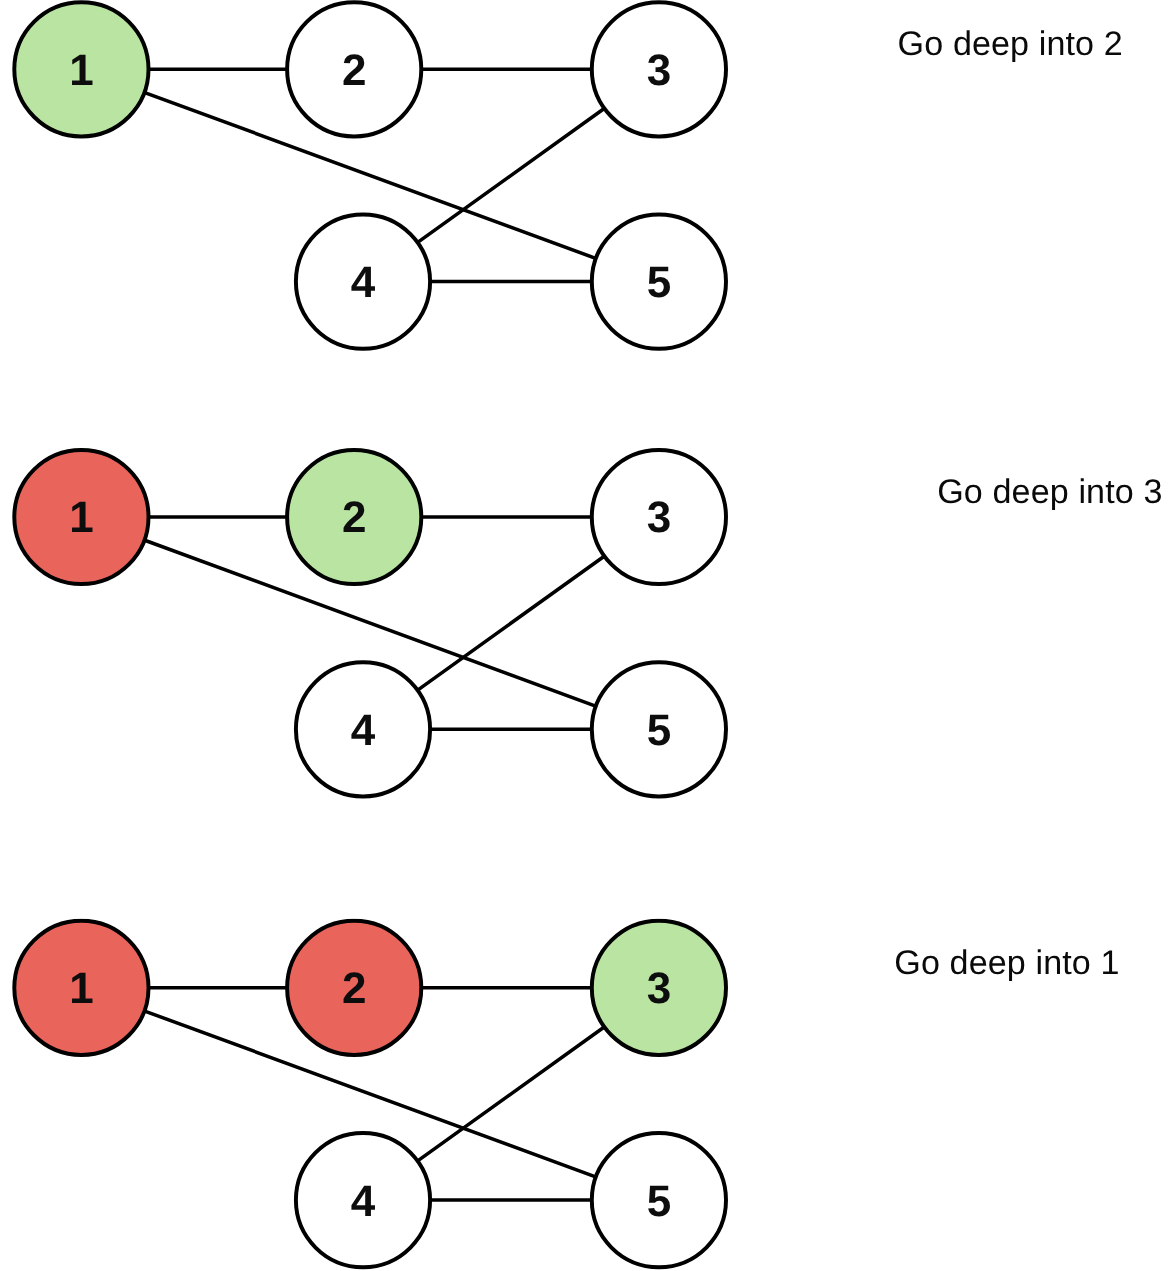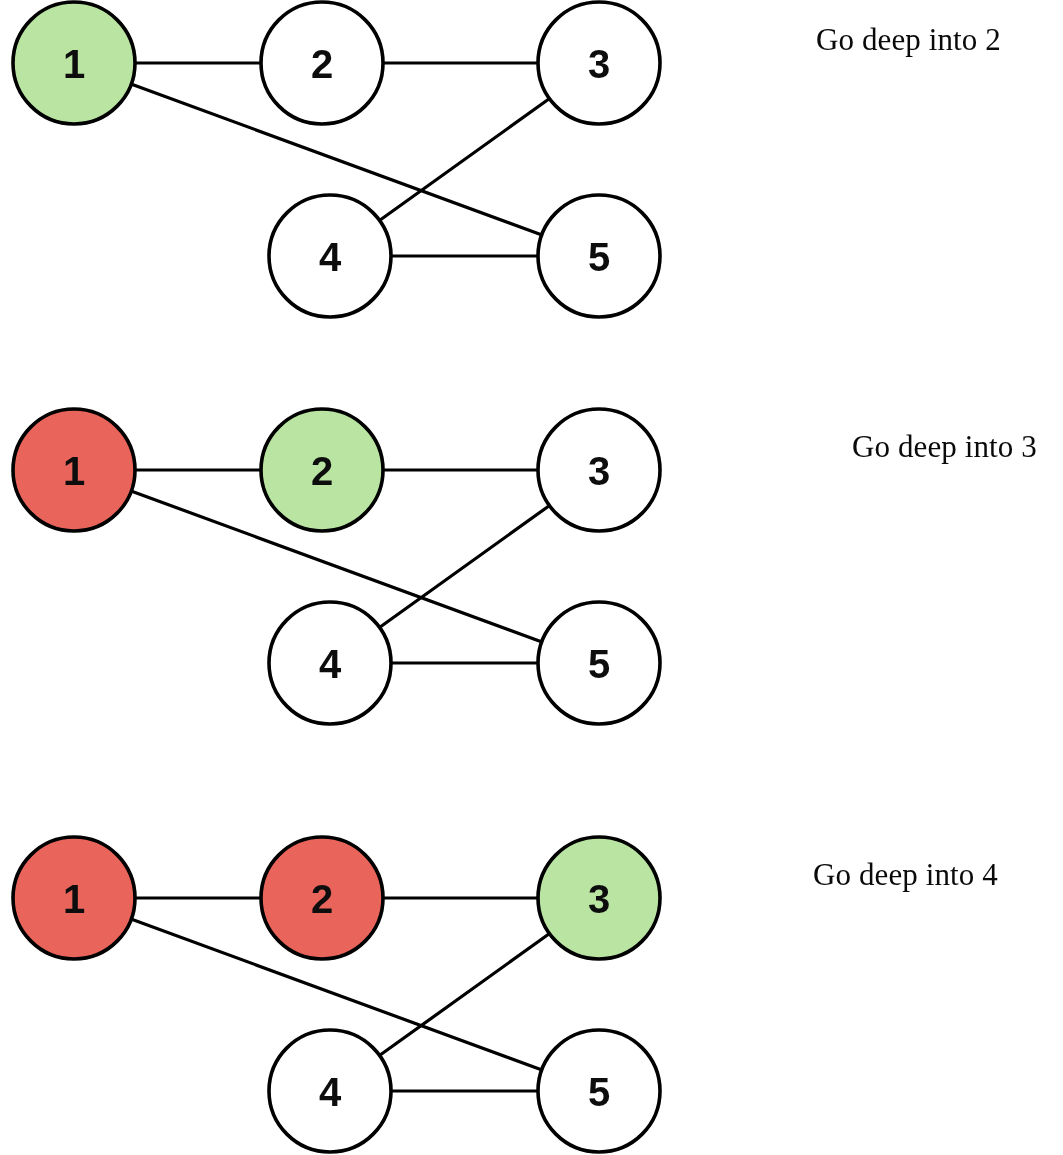--- a/index.html
+++ b/index.html
@@ -42,21 +42,21 @@
     font-family: "Liberation Sans", sans-serif;
     font-size: 40px;
     font-weight: 600;
     fill: #0d0d0d;
     text-anchor: middle;
     dominant-baseline: central;
     pointer-events: none;
   }
   .caption {
     position: absolute;
-    font-family: Liberation Serif, serif;
+    font-family: Liberation Sans, sans-serif;
     font-size: 31px;
     font-weight: 400;
     color: #0a0a0a;
     white-space: nowrap;
     letter-spacing: 0.1px;
   }
 </style>
 </head>
 <body>
 
@@ -142,15 +142,15 @@
         </g>
         <g>
           <circle cx="330" cy="256" r="61" class="node-circle" fill="#ffffff" stroke="#000000"></circle>
           <text x="330" y="257" class="node-label">4</text>
         </g>
         <g>
           <circle cx="599" cy="256" r="61" class="node-circle" fill="#ffffff" stroke="#000000"></circle>
           <text x="599" y="257" class="node-label">5</text>
         </g>
       </svg>
-      <div class="caption" style="left: 813px; top: 22px; color: rgb(10, 10, 10);">Go deep into 4</div>
+      <div class="caption" style="left: 813px; top: 22px; color: rgb(10, 10, 10);">Go deep into 1</div>
     </div>
   </div>
 
 </body></html>

